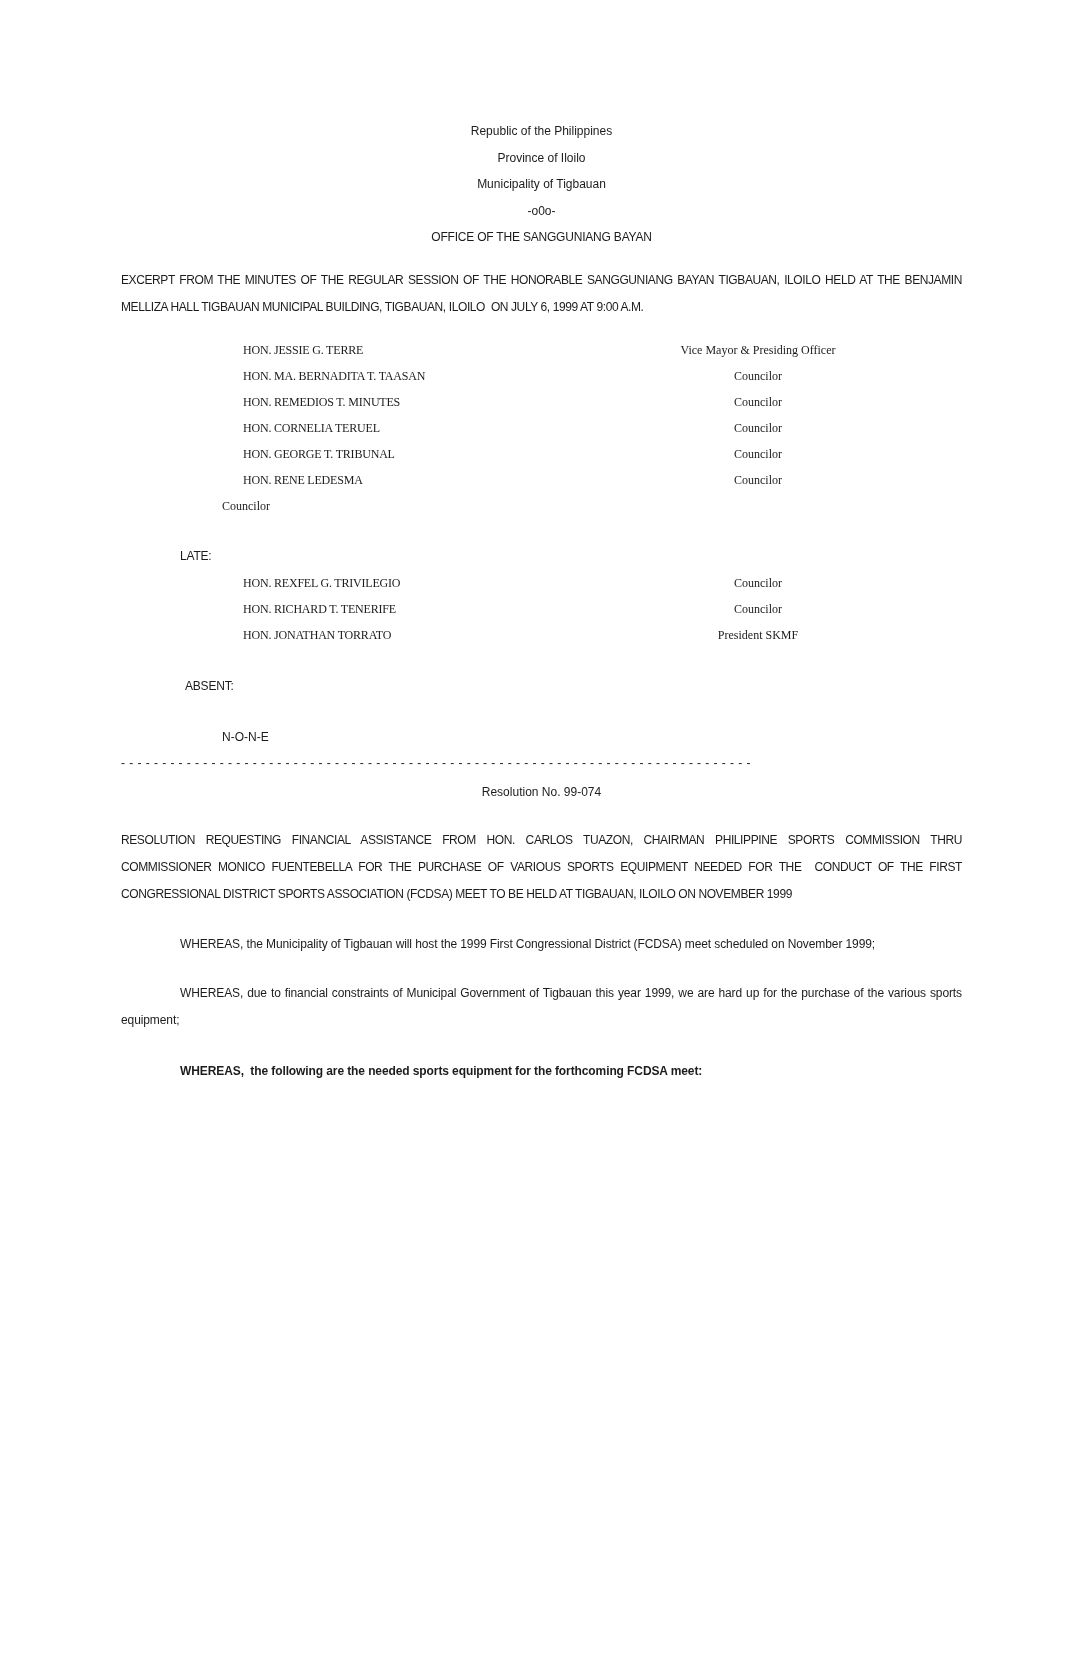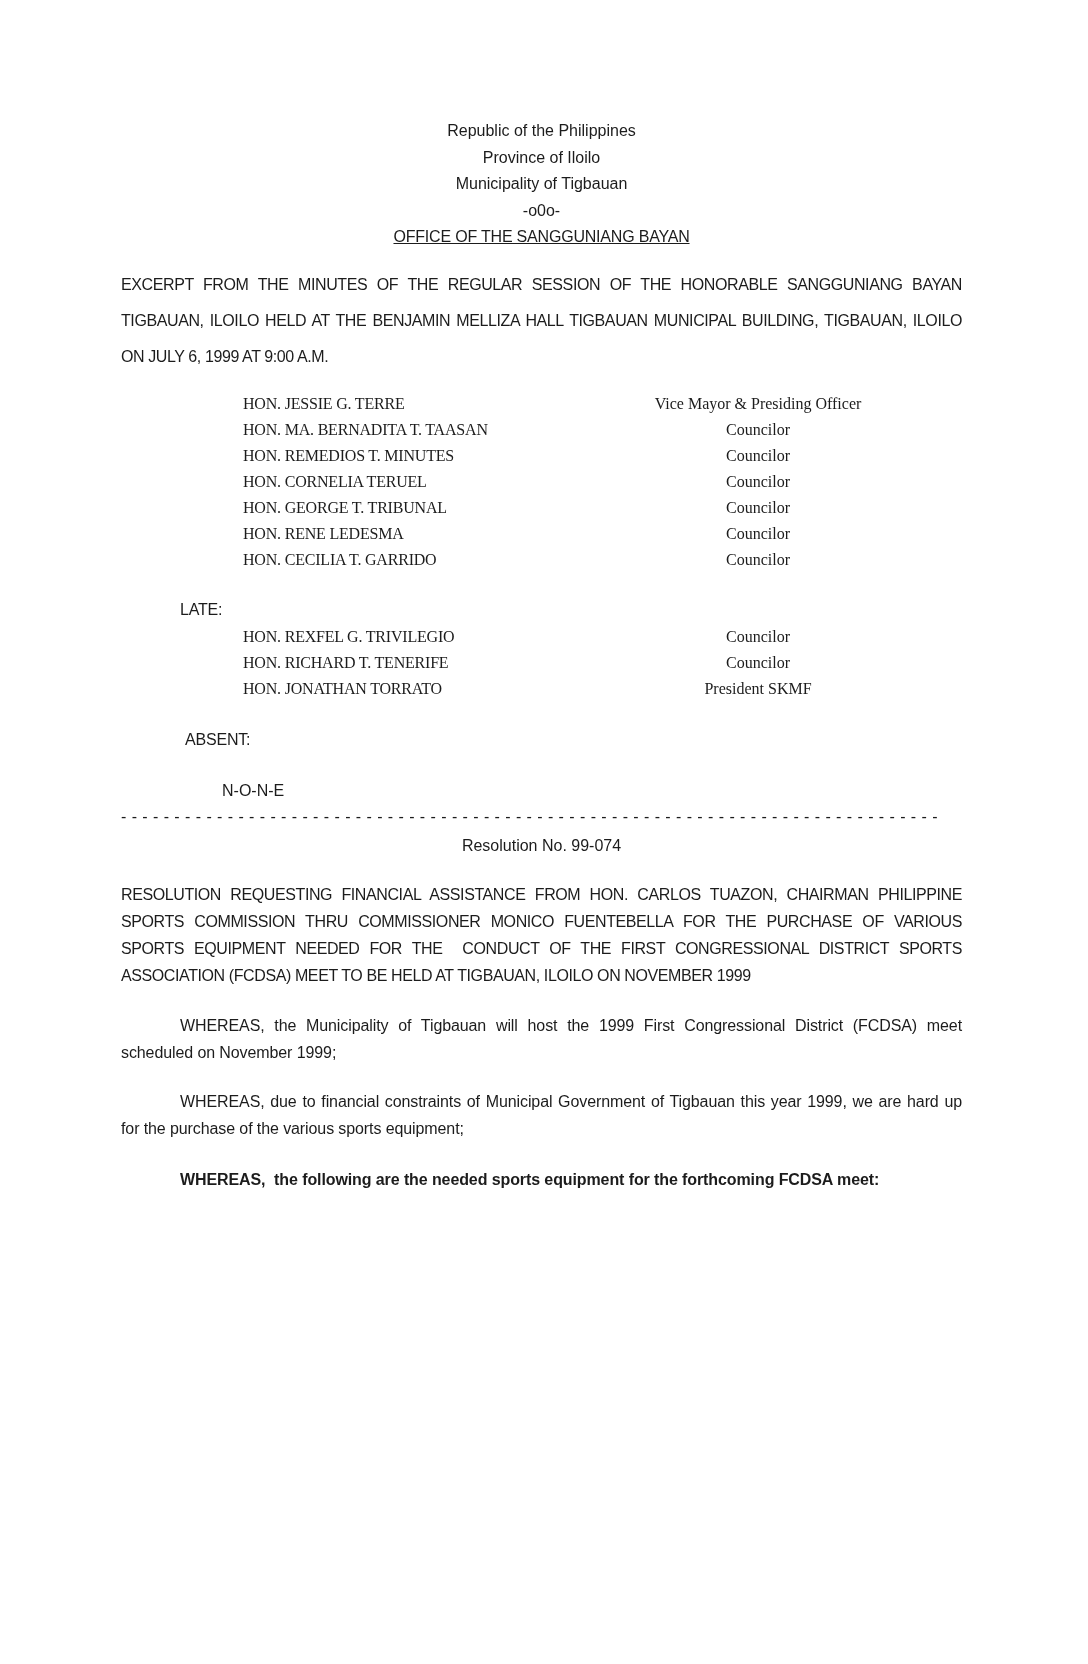--- a/index.html
+++ b/index.html
@@ -4,31 +4,31 @@
 <style>
   html, body { margin: 0; padding: 0; background: #ffffff; }
   .page {
     position: relative;
     width: 1088px;
     height: 1664px;
     margin: 0 auto;
     background: #ffffff;
     color: #1c1c1c;
     font-family: "Liberation Sans", sans-serif;
-    font-size: 16px;
+    font-size: 12px;
     box-sizing: border-box;
     padding: 118px 126px 0 121px;
     overflow: hidden;
   }
   .hdr-line { text-align: center; line-height: 26.5px; }
-  .office-line { text-align: center; line-height: 26.5px; letter-spacing: -0.2px; text-decoration: underline; }
+  .office-line { text-align: center; line-height: 26.5px; letter-spacing: -0.2px; }
   .excerpt {
     margin-top: 16px;
     text-align: justify;
-    line-height: 36px;
+    line-height: 27px;
     letter-spacing: -0.4px;
     white-space: pre-wrap;
   }
   .att-label { margin-top: 14px; margin-left: 59px; line-height: 26px; letter-spacing: -0.2px; }
   .att-rows { margin-top: 16px; }
   .att-rows.tight { margin-top: 1px; }
   .att-row { display: flex; line-height: 26px; font-family: Liberation Serif, serif; }
   .att-row .name { margin-left: 122px; width: 390px; letter-spacing: -0.2px; }
   .att-row .pos { width: 250px; text-align: center; }
   .absent-label { margin-top: 25px; margin-left: 64px; line-height: 26px; letter-spacing: -0.2px; }
@@ -88,21 +88,20 @@
     </div>
     <div class="att-row">
       <span class="name">HON.  GEORGE T. TRIBUNAL</span>
       <span class="pos">Councilor</span>
     </div>
     <div class="att-row">
       <span class="name">HON. RENE LEDESMA</span>
       <span class="pos">Councilor</span>
     </div>
     <div class="att-row">
-      <span class="name">HON. CECILIA T. GARRIDO</span>
       <span class="pos">Councilor</span>
     </div>
   </div>
 
   <div class="att-label" style="margin-top:24px;">LATE:</div>
 
   <div class="att-rows tight">
     <div class="att-row">
       <span class="name">HON. REXFEL G. TRIVILEGIO</span>
       <span class="pos">Councilor</span>

